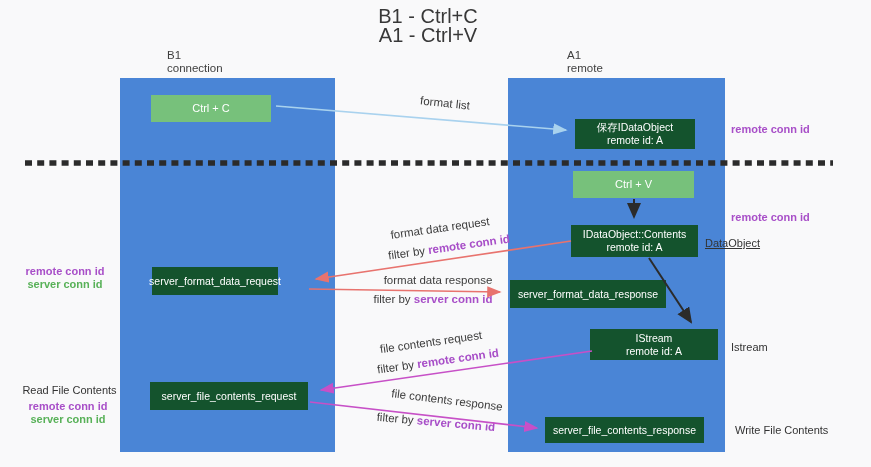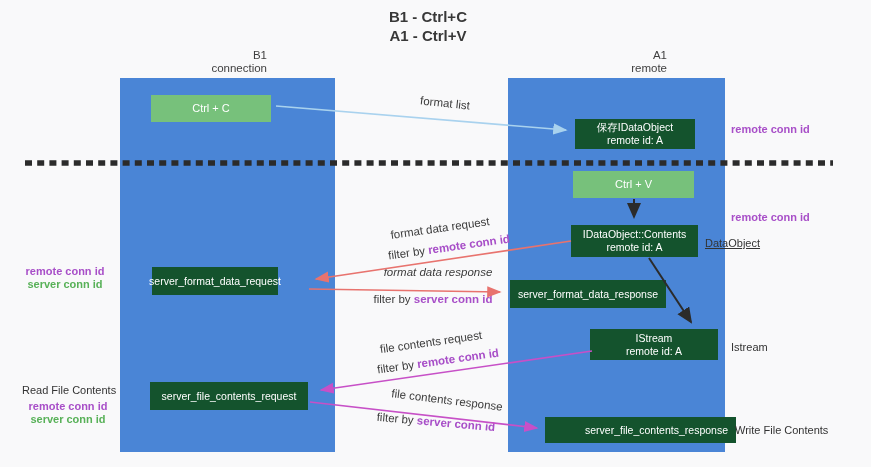--- a/index.html
+++ b/index.html
@@ -1,21 +1,21 @@
 <!DOCTYPE html>
 <html><head>
 <meta charset="utf-8">
 <style>
   html,body{margin:0;padding:0;background:#f9f9fa;}
   .stage{position:relative;width:871px;height:467px;background:#f9f9fa;
          font-family:"Liberation Sans",sans-serif;overflow:hidden;}
   .title{position:absolute;left:328px;top:7px;width:200px;text-align:center;
-         font-size:15px;line-height:19px;color:#383838;font-weight:bold;}
+         font-size:20px;line-height:19px;color:#383838;}
   .lane{position:absolute;top:78px;height:374px;background:#4a85d6;}
-  .hdr{position:absolute;top:49px;width:100px;text-align:right;font-size:11.5px;
+  .hdr{position:absolute;top:49px;width:100px;text-align:left;font-size:11.5px;
        line-height:13px;color:#3f3f3f;}
   .box{position:absolute;display:flex;flex-direction:column;align-items:center;
        justify-content:center;color:#fff;text-align:center;font-size:11px;line-height:13px;}
   .box.small{font-size:10.5px;}
   .green{background:#77c17b;}
   .orange{background:#14532d;}
   .side-label{position:absolute;font-size:11px;color:#333;line-height:13px;}
   .purple{color:#a84fc8;font-weight:bold;}
   .greent{color:#58b158;font-weight:bold;}
   .flow-label{position:absolute;width:200px;text-align:center;font-size:11.5px;
@@ -72,49 +72,49 @@
 
   <div class="box orange small" style="left:590px;top:329px;width:128px;height:31px;">
     <span>IStream</span>
     <span>remote id: A</span>
   </div>
 
   <div class="box orange small" style="left:150px;top:382px;width:158px;height:28px;">
     <span>server_file_contents_request</span>
   </div>
 
-  <div class="box orange small" style="left:545px;top:417px;width:159px;height:26px;padding-left:32px;">
+  <div class="box orange small" style="left:545px;top:417px;width:159px;height:26px;">
     <span>server_file_contents_response</span>
   </div>
 
   <div class="side-label purple" style="left:731px;top:123px;">remote conn id</div>
   <div class="side-label purple" style="left:731px;top:211px;">remote conn id</div>
   <div class="side-label" style="left:705px;top:237px;text-decoration:underline;">DataObject</div>
   <div class="side-label" style="left:731px;top:341px;">Istream</div>
   <div class="side-label" style="left:735px;top:424px;">Write File Contents</div>
 
   <div class="side-label" style="left:25px;top:265px;width:80px;text-align:center;">
     <div class="purple">remote conn id</div>
     <div class="greent">server conn id</div>
   </div>
-  <div class="side-label" style="left:22px;top:384px;width:95px;text-align:left;">Read File Contents</div>
+  <div class="side-label" style="left:22px;top:384px;width:95px;text-align:center;">Read File Contents</div>
   <div class="side-label" style="left:28px;top:400px;width:80px;text-align:center;">
     <div class="purple">remote conn id</div>
     <div class="greent">server conn id</div>
   </div>
 
   <div class="flow-label" style="left:345px;top:97px;transform:rotate(6deg);">format list</div>
 
   <div class="flow-label" style="left:340px;top:222px;transform:rotate(-8deg);">format data request</div>
   <div class="flow-label" style="left:349px;top:241px;transform:rotate(-8deg);">
     <span>filter by</span>
     <span class="purple">remote conn id</span>
   </div>
 
-  <div class="flow-label" style="left:338px;top:266px;font-style:italic;">format data response</div>
+  <div class="flow-label" style="left:338px;top:274px;">format data response</div>
   <div class="flow-label" style="left:333px;top:293px;">
     <span>filter by</span>
     <span class="purple">server conn id</span>
   </div>
 
   <div class="flow-label" style="left:331px;top:336px;transform:rotate(-8deg);">file contents request</div>
   <div class="flow-label" style="left:338px;top:355px;transform:rotate(-8deg);">
     <span>filter by</span>
     <span class="purple">remote conn id</span>
   </div>

